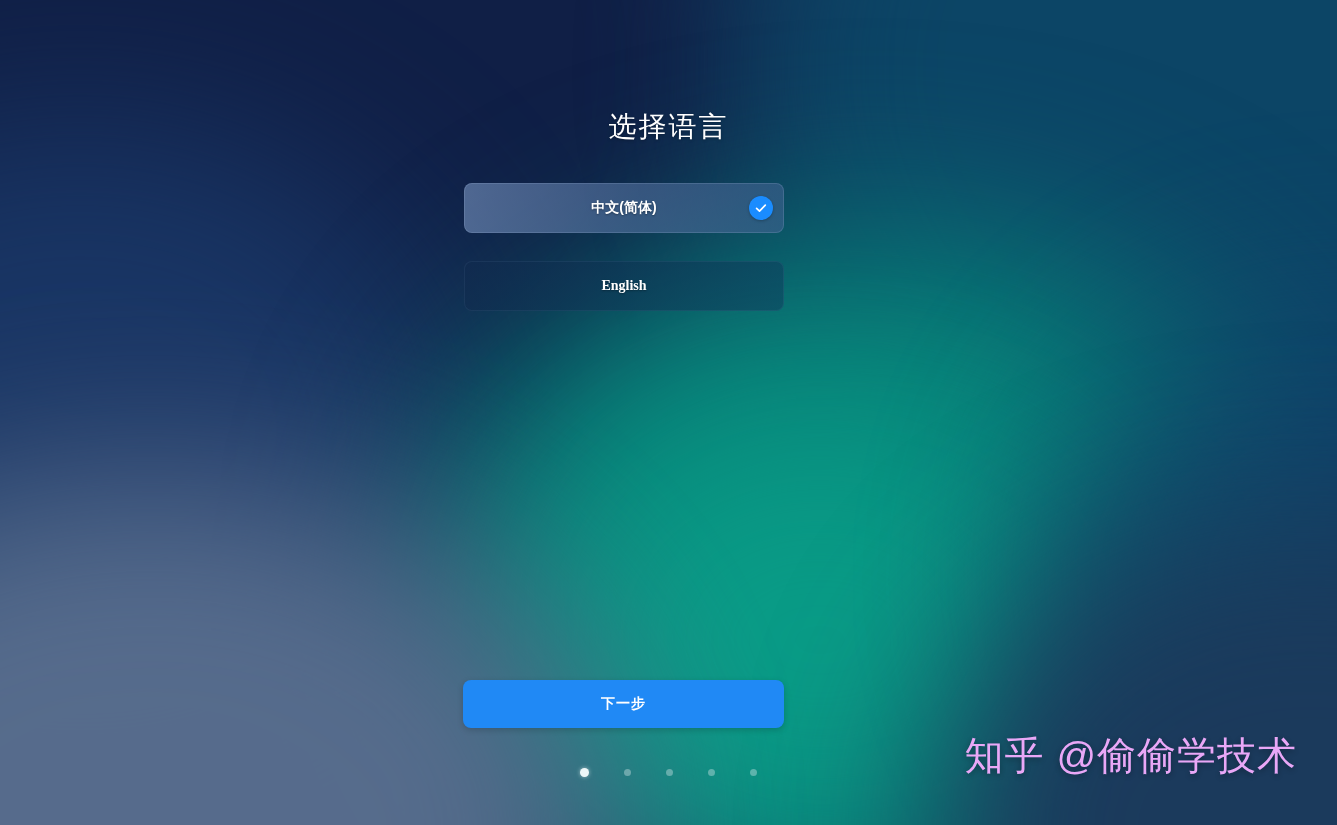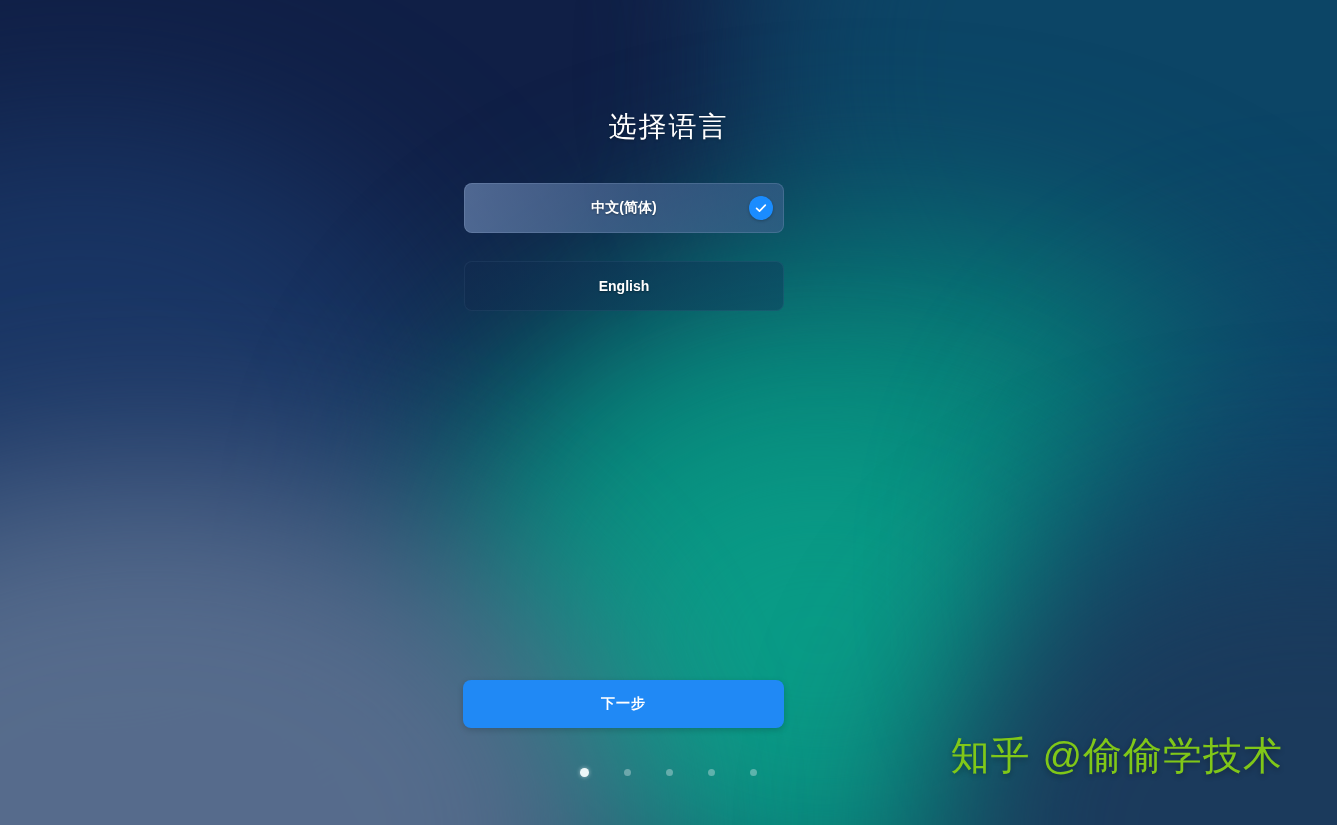--- a/index.html
+++ b/index.html
@@ -134,20 +134,21 @@
     font-weight: bold;
     text-shadow: 0 1px 2px rgba(0,0,0,.35);
   }
   .lang-option.selected {
     background: linear-gradient(100deg, rgba(118,146,190,.62) 0%, rgba(86,116,164,.56) 55%, rgba(70,100,150,.52) 100%);
     box-shadow: inset 0 0 0 1px rgba(190,210,240,.16);
   }
   .lang-option.unselected {
     background: linear-gradient(100deg, rgba(16,42,78,.55) 0%, rgba(14,52,86,.52) 60%, rgba(14,58,92,.50) 100%);
     box-shadow: inset 0 0 0 1px rgba(150,190,225,.08);
+    font-family: Liberation Serif, serif;
   }
 
   .check-badge {
     position: absolute;
     right: 11px;
     top: 50%;
     transform: translateY(-50%);
     width: 24px;
     height: 24px;
     border-radius: 50%;
@@ -195,23 +196,23 @@
   }
   .dot.active {
     width: 9px;
     height: 9px;
     background: #eef7f8;
     box-shadow: 0 0 4px rgba(255,255,255,.55);
   }
 
   #watermark {
     position: absolute;
-    right: 54px;
+    right: 40px;
     bottom: 42px;
-    color: #84cc16;
+    color: #f0abfc;
     font-size: 39px;
     font-weight: 400;
     letter-spacing: 1px;
     opacity: .97;
     text-shadow: 0 2px 6px rgba(0,0,0,.35);
     white-space: nowrap;
     margin-left: 48px;
   }
 </style>
 </head>

